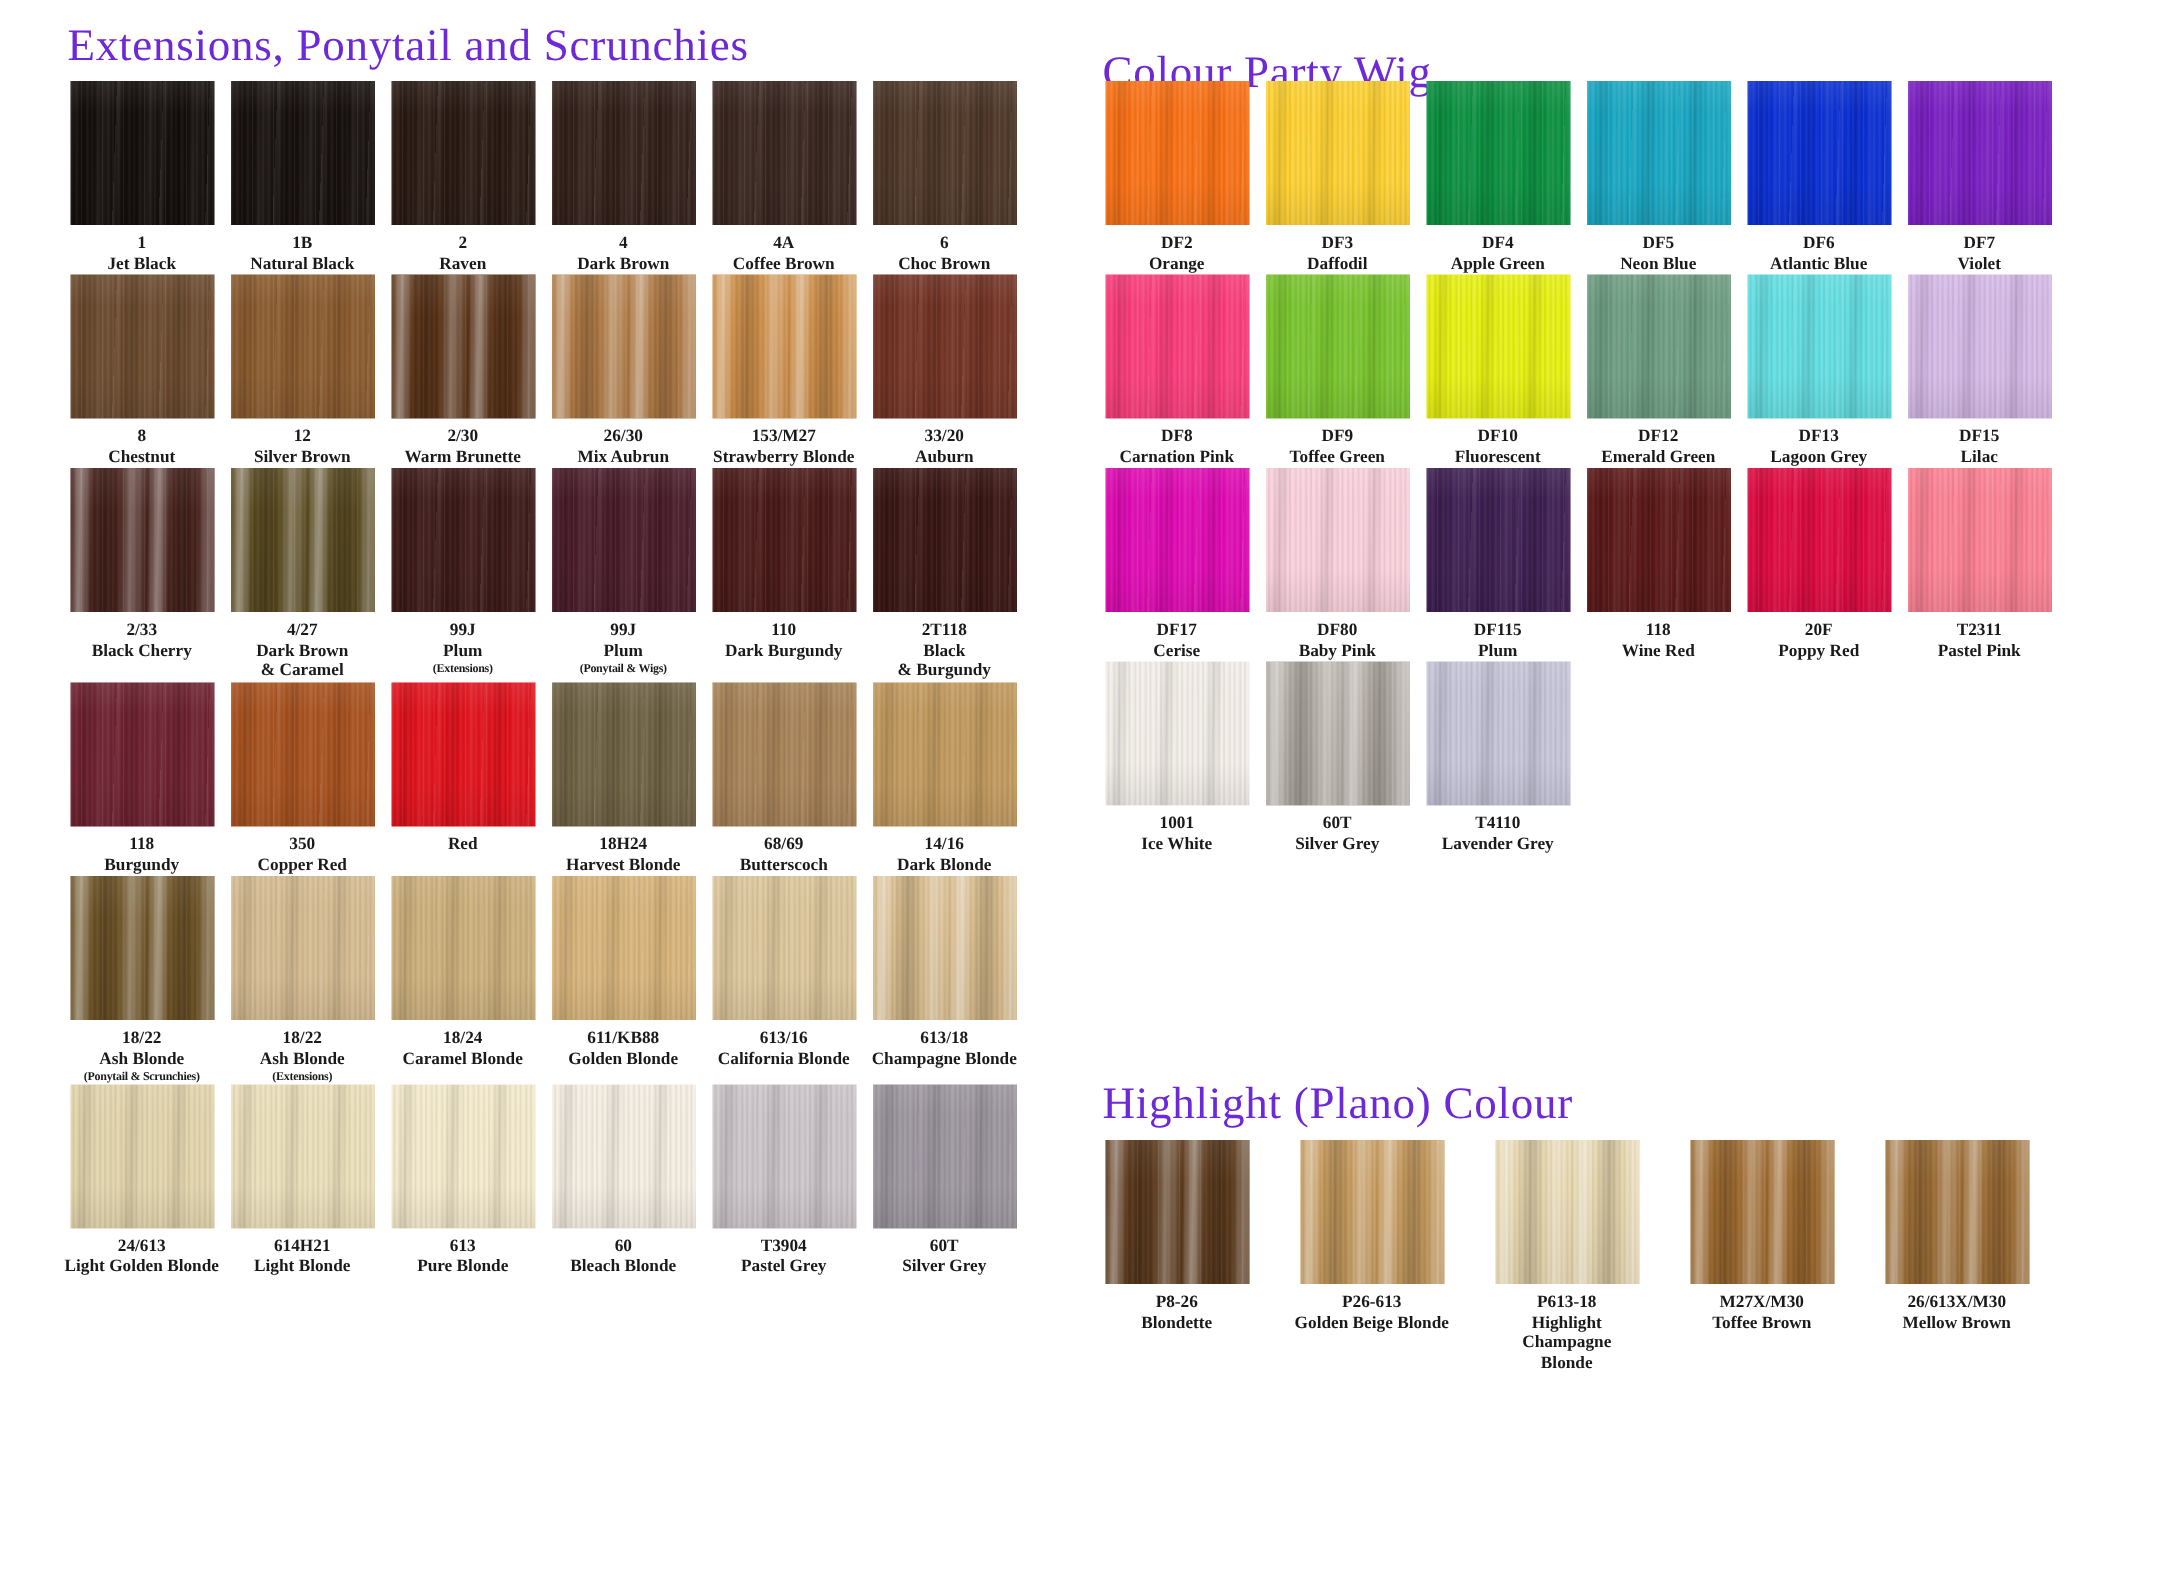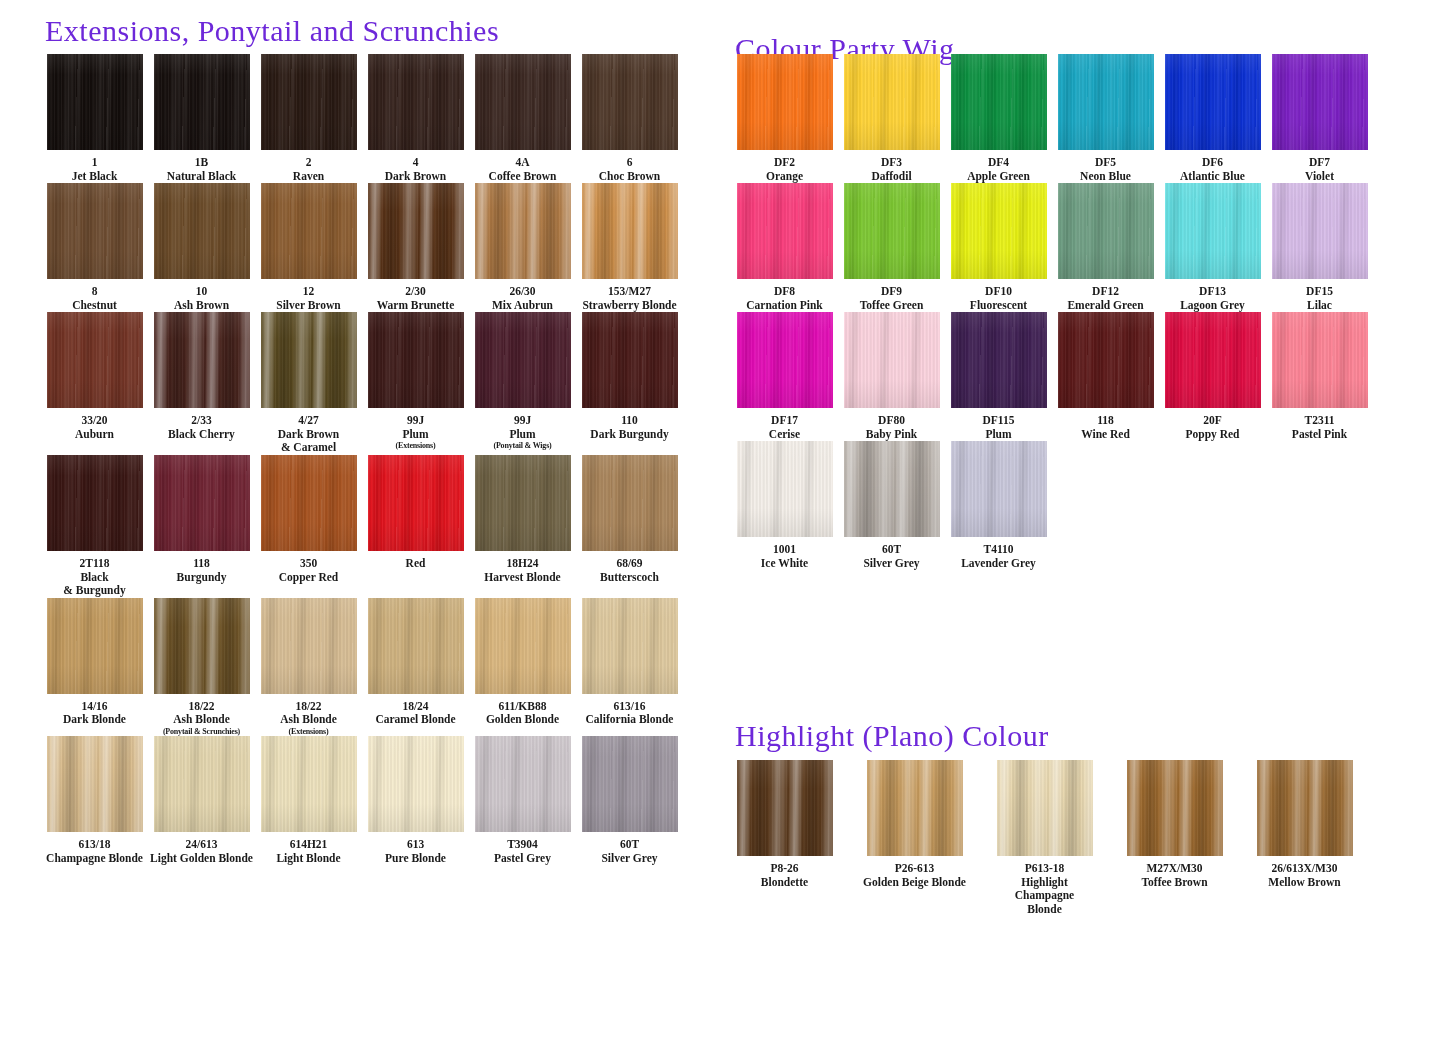--- a/index.html
+++ b/index.html
@@ -188,27 +188,20 @@
           </div>
         </div>
         <div class="cell">
           <div class="swatch" style="background-color: rgb(107, 74, 46);"></div>
           <div class="label">
             <span class="code">8</span>
             <span class="name">Chestnut</span>
           </div>
         </div>
         <div class="cell">
-          <div class="swatch" style="background-color: rgb(106, 74, 39);"></div>
-          <div class="label">
-            <span class="code">10</span>
-            <span class="name">Ash Brown</span>
-          </div>
-        </div>
-        <div class="cell">
           <div class="swatch" style="background-color: rgb(138, 91, 46);"></div>
           <div class="label">
             <span class="code">12</span>
             <span class="name">Silver Brown</span>
           </div>
         </div>
         <div class="cell">
           <div class="swatch streaked" style="background-color: rgb(90, 51, 23);"></div>
           <div class="label">
             <span class="code">2/30</span>
@@ -380,20 +373,27 @@
           </div>
         </div>
         <div class="cell">
           <div class="swatch" style="background-color: rgb(245, 235, 205);"></div>
           <div class="label">
             <span class="code">613</span>
             <span class="name">Pure Blonde</span>
           </div>
         </div>
         <div class="cell">
+          <div class="swatch" style="background-color: rgb(246, 239, 227);"></div>
+          <div class="label">
+            <span class="code">60</span>
+            <span class="name">Bleach Blonde</span>
+          </div>
+        </div>
+        <div class="cell">
           <div class="swatch" style="background-color: rgb(205, 198, 203);"></div>
           <div class="label">
             <span class="code">T3904</span>
             <span class="name">Pastel Grey</span>
           </div>
         </div>
         <div class="cell">
           <div class="swatch" style="background-color: rgb(157, 150, 160);"></div>
           <div class="label">
             <span class="code">60T</span>

